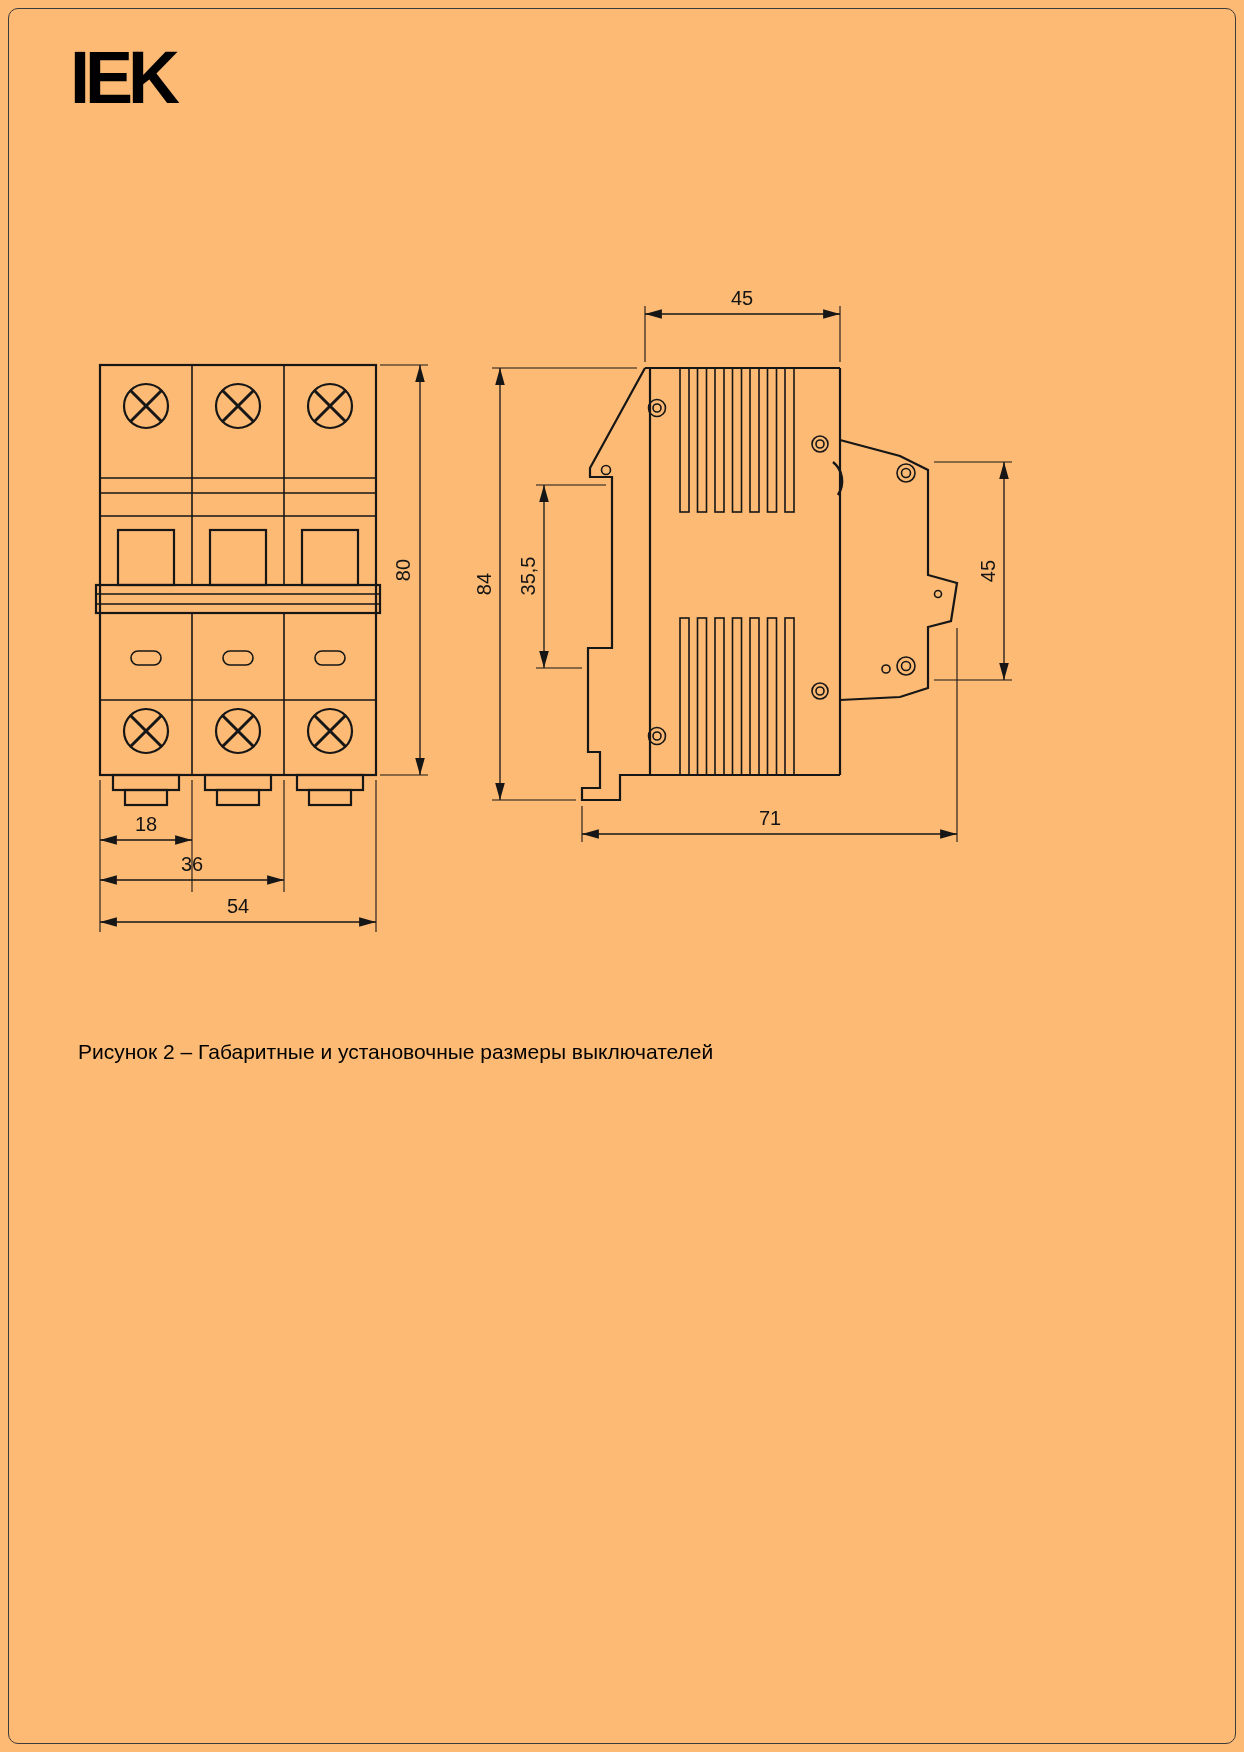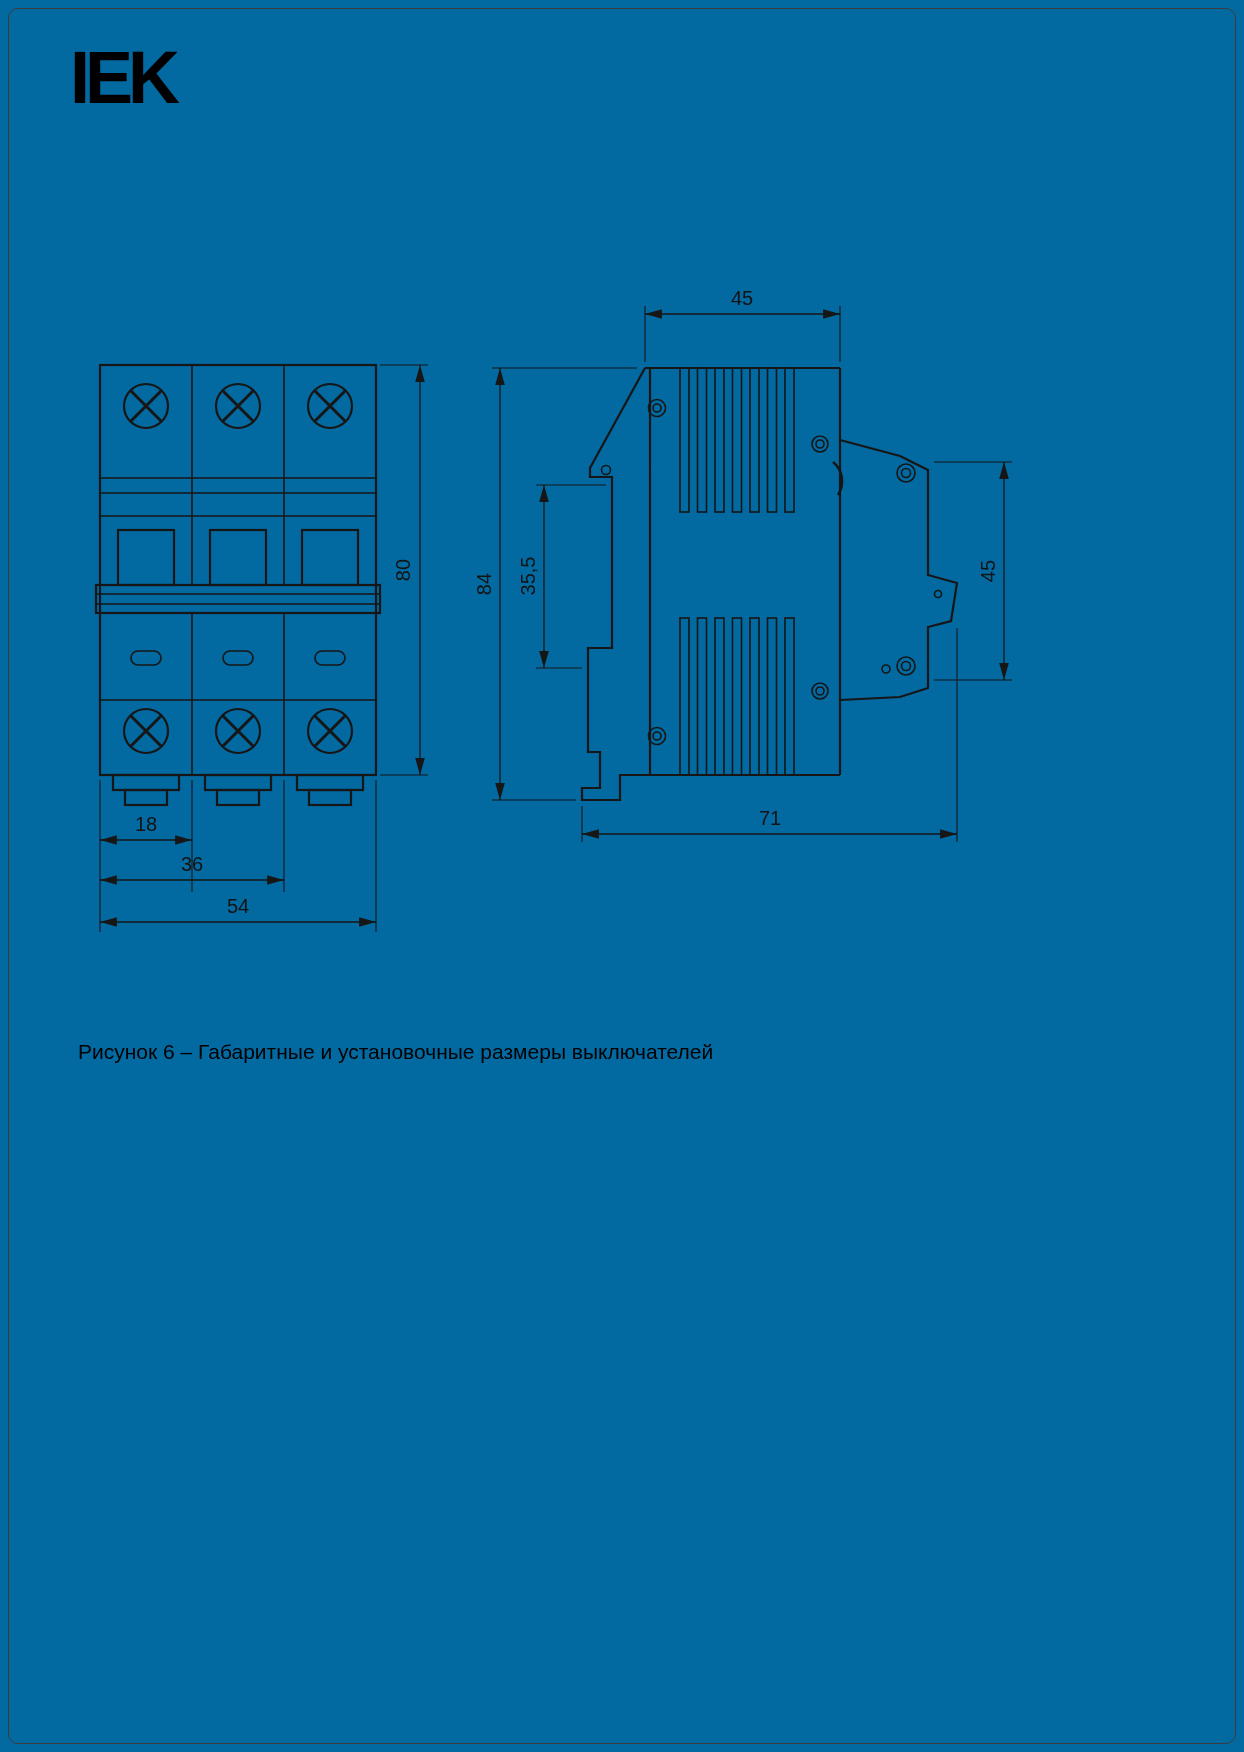--- a/index.html
+++ b/index.html
@@ -1,21 +1,21 @@
 <!DOCTYPE html>
 <html><head>
 <meta charset="utf-8">
 <style>
   * { margin:0; padding:0; box-sizing:border-box; }
   html,body { background:#ffffff; }
   body {
     width:1244px; height:1752px; position:relative;
     font-family:"Liberation Sans", sans-serif; color:#111;
   }
-  .page { position:absolute; inset:0; background:#0369a1; }
+  .page { position:absolute; inset:0; background:#fdba74; }
   .frame {
     position:absolute; inset:8px; border:1.6px solid #3c3c3c;
     border-radius:10px; pointer-events:none;
   }
   .logo {
     position:absolute; left:70px; top:36px;
     font-size:72px; font-weight:800; letter-spacing:-5px; color:#000;
     transform:scaleY(1.02);
   }
   .caption {
@@ -212,14 +212,14 @@
 
       <g>
         <line class="extln" x1="582" y1="806" x2="582" y2="842"></line>
         <line class="extln" x1="957" y1="628" x2="957" y2="842"></line>
         <line class="dimln" x1="582" y1="834" x2="957" y2="834" marker-start="url(#arr)" marker-end="url(#arr)"></line>
         <text class="dim" x="770" y="825" text-anchor="middle">71</text>
       </g>
     </g>
   </svg>
 
-  <div class="caption">Рисунок 6 – Габаритные и установочные размеры выключателей</div>
+  <div class="caption">Рисунок 2 – Габаритные и установочные размеры выключателей</div>
 </div>
 
 </body></html>

